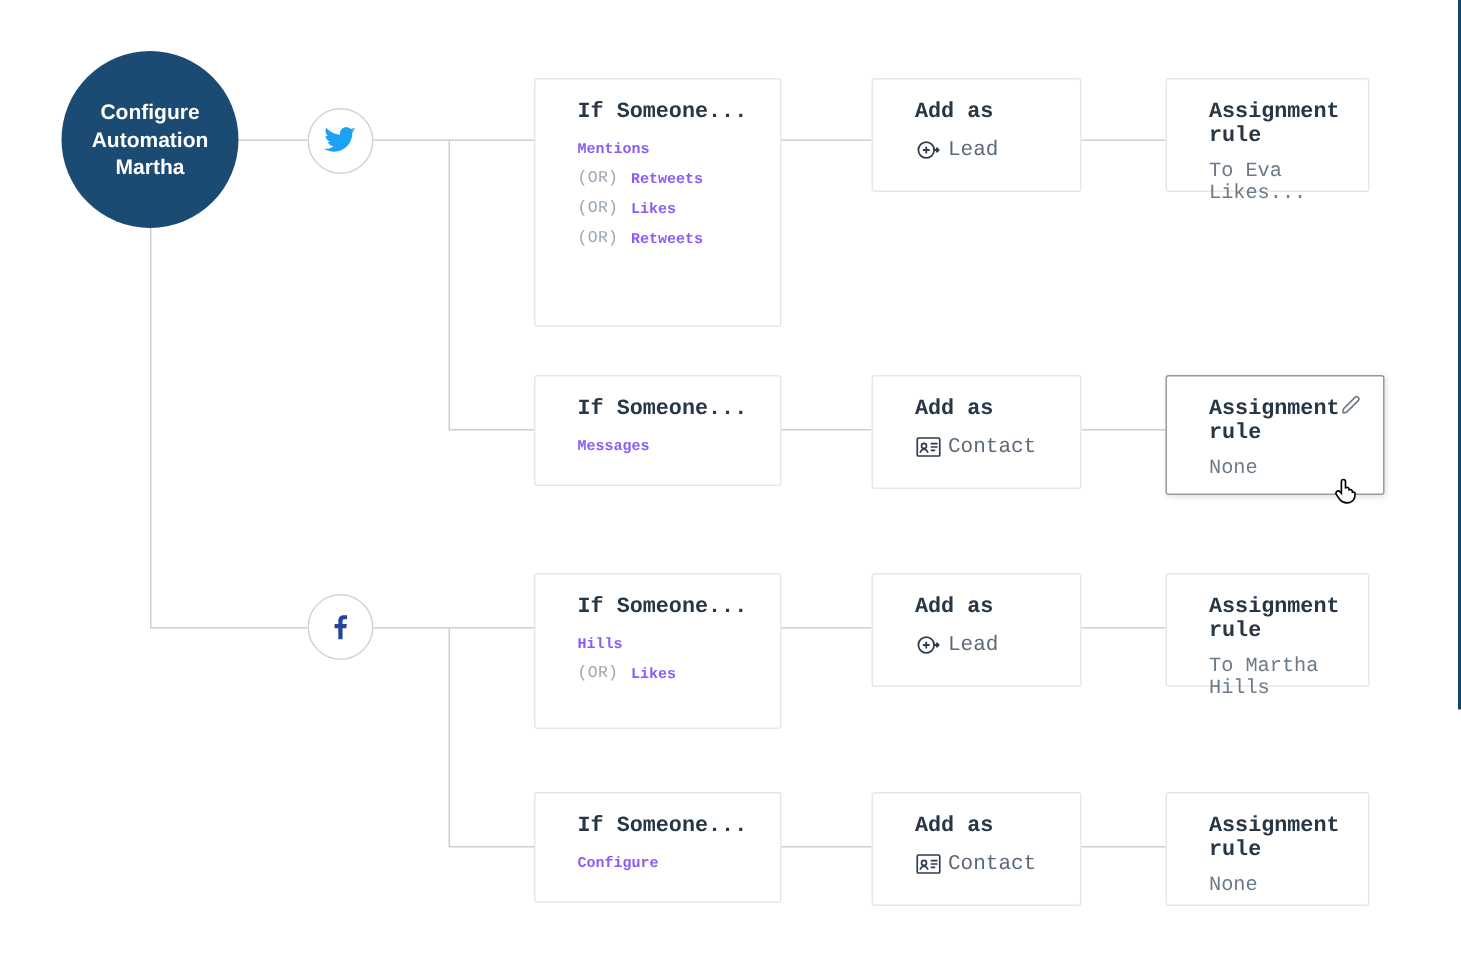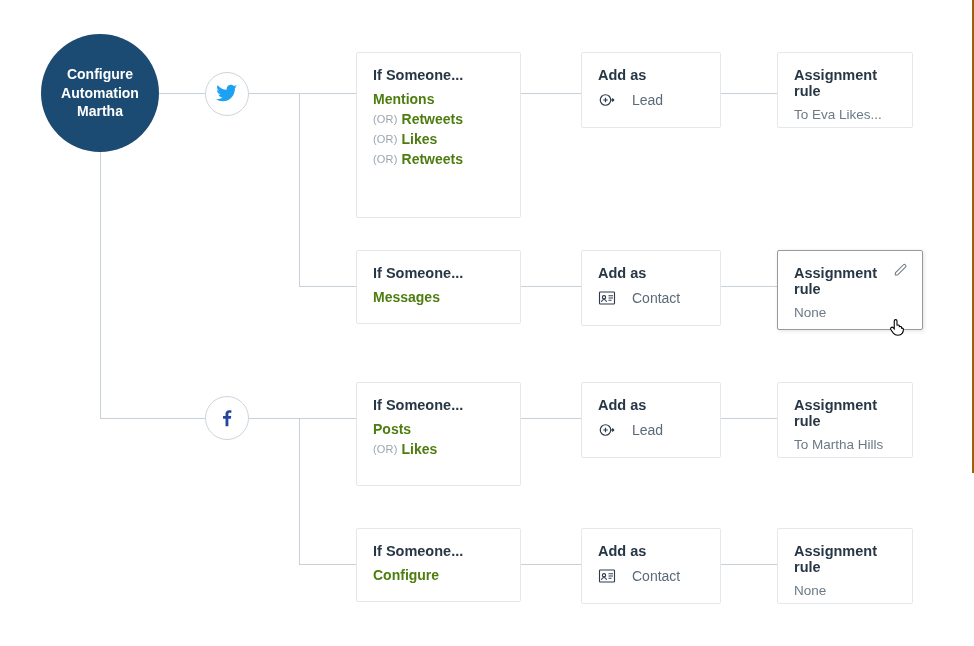--- a/index.html
+++ b/index.html
@@ -1,31 +1,31 @@
 <!DOCTYPE html>
 <html><head>
 <meta charset="utf-8">
 <style>
   * { box-sizing: border-box; margin: 0; padding: 0; }
   body { font-family: "Segoe UI", "Helvetica Neue", Arial, sans-serif; font-size: 14px; color: #2e3b4e; background: #fff; width: 974px; height: 646px; position: relative; overflow: hidden; }
-  .canvas { position: relative; width: 974px; height: 473px; border-right: 2px solid #a16207; }
+  .canvas { position: relative; width: 974px; height: 473px; border-right: 2px solid #0c4a6e; }
   
   .root-circle { position: absolute; left: 41px; top: 34px; width: 118px; height: 118px; border-radius: 50%; background: #1b4a72; color: #fff; font-weight: 600; font-size: 14px; line-height: 1.35; display: flex; align-items: center; justify-content: center; text-align: center; padding: 8px; }
   .root-circle span { display: block; }
   
   .channel-circle { position: absolute; width: 44px; height: 44px; border-radius: 50%; border: 1px solid #ccd5dc; background: #fff; display: flex; align-items: center; justify-content: center; }
   .channel-circle svg { width: 22px; height: 22px; }
   
-  .card { position: absolute; background: #fff; border: 1px solid #e4e8ec; border-radius: 2px; padding: 14px 16px 10px 16px; font-size: 14px; color: #273746; }
+  .card { position: absolute; background: #fff; border: 1px solid #e4e8ec; border-radius: 2px; padding: 14px 16px 10px 28px; font-size: 14px; color: #273746; font-family: Liberation Mono, monospace; }
   .card.hovered { border-color: #9a9a9a; box-shadow: 1px 1px 4px rgba(0,0,0,0.12); }
   .card .title { font-weight: 600; font-size: 14.5px; margin-bottom: 8px; color: #273746; }
   .card .action-line { margin-top: 4px; }
-  .action-line .action { color: #4d7c0f; font-weight: 600; font-size: 14px; }
+  .action-line .action { color: #8b5cf6; font-weight: 600; font-size: 10px; }
   .action-line .or { color: #9aa6b0; font-size: 11px; letter-spacing: .2px; vertical-align: 1px; }
-  .addrow { display: flex; align-items: center; gap: 16px; color: #5b6a78; font-size: 14px; }
+  .addrow { display: flex; align-items: center; gap: 4px; color: #5b6a78; font-size: 14px; }
   .addrow .icon { width: 18px; height: 18px; display: inline-flex; align-items: center; justify-content: center; }
   .assign-sub { color: #6c7a86; font-size: 13.5px; margin-top: 6px; }
   .edit-icon { position: absolute; top: 12px; right: 14px; width: 14px; height: 14px; color: #6c7a86; }
   
   .line { position: absolute; background: #c8d0d8; }
   .hline { height: 1px; }
   .vline { width: 1px; }
   
   .cursor-hand { position: absolute; width: 22px; height: 22px; }
 </style>
@@ -150,21 +150,21 @@
   </div>
 
   <div class="cursor-hand" style="left:886px; top:316px;">
     <svg viewBox="0 0 24 24" fill="#fff" stroke="#000" stroke-width="1.2">
         <path d="M9 11V5.5a1.5 1.5 0 1 1 3 0V10l1-.2a1.3 1.3 0 0 1 1.6 1.3v.4l.9-.1a1.3 1.3 0 0 1 1.5 1.3v.5l.8 0a1.2 1.2 0 0 1 1.2 1.2c0 2-.4 3.4-1.3 4.6-1 1.3-2.6 2-4.7 2-2.3 0-3.7-.7-5-2.3L5.4 15c-.6-.8-.5-1.8.3-2.4.7-.5 1.7-.4 2.3.3L9 14z"></path>
       </svg>
   </div>
 
   <div class="card" style="left:356px; top:382px; width:165px; height:104px;">
     <div class="title">If Someone...</div>
-    <div class="action-line"><span class="action">Posts</span></div>
+    <div class="action-line"><span class="action">Hills</span></div>
     <div class="action-line"><span class="or">(OR)</span> <span class="action">Likes</span></div>
   </div>
 
   <div class="card" style="left:581px; top:382px; width:140px; height:76px;">
     <div class="title">Add as</div>
     <div class="addrow">
       <span class="icon">
         <svg viewBox="0 0 24 24" fill="none" stroke="#2e3b4e" stroke-width="1.6">
             <circle cx="10" cy="12" r="7"></circle>
             <path d="M7 12h6M10 9v6"></path>

